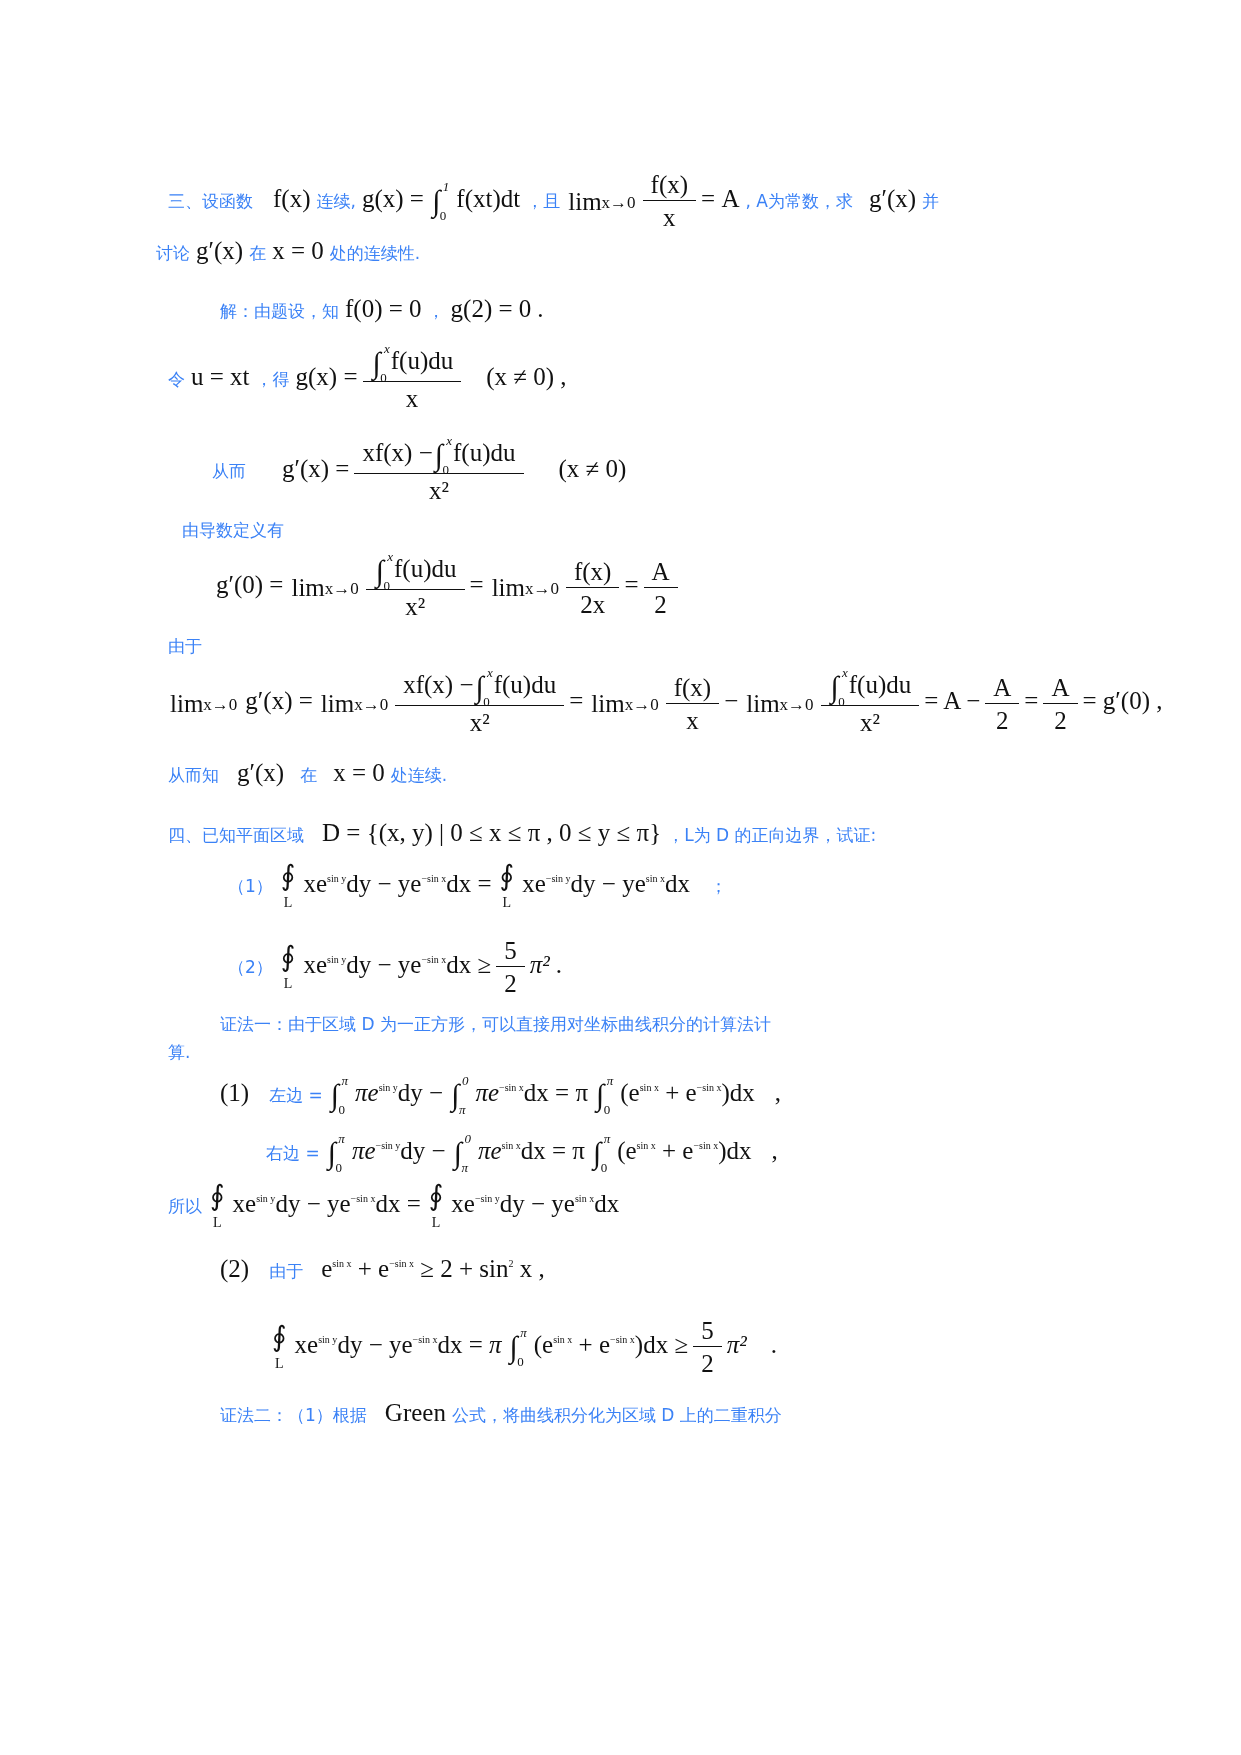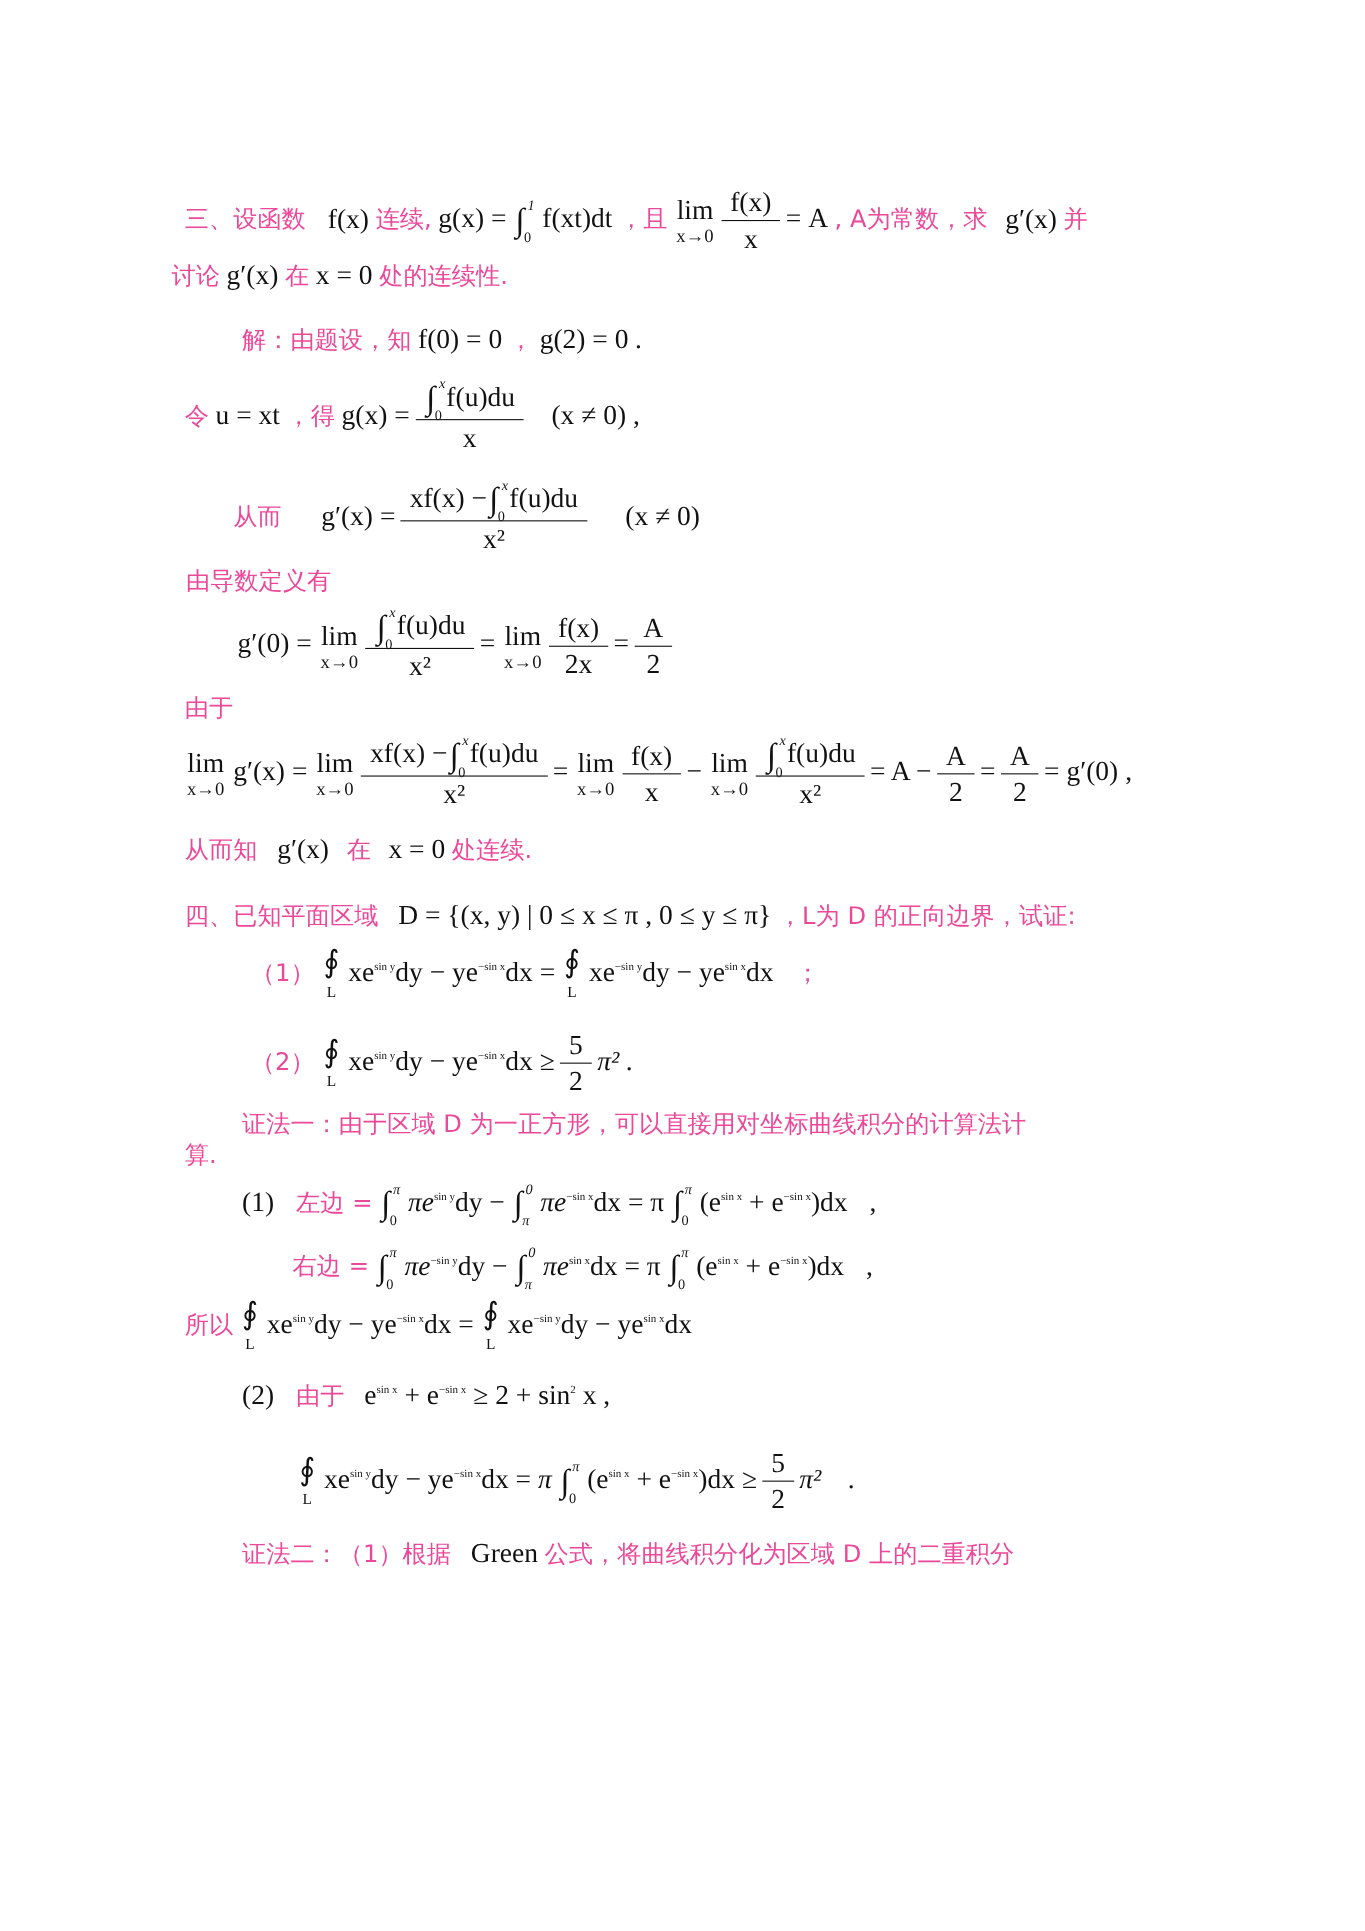--- a/index.html
+++ b/index.html
@@ -1,25 +1,25 @@
 <!DOCTYPE html>
 <html><head>
 <meta charset="utf-8">
 <style>
   html, body { margin: 0; padding: 0; background: #ffffff; }
   body { width: 1241px; height: 1755px; position: relative; overflow: hidden;
          font-family: "Liberation Serif", "DejaVu Serif", serif; color: #111; }
   .line { position: absolute; white-space: nowrap; font-size: 24px; line-height: 1; }
-  .cjk { font-family: "DejaVu Sans", sans-serif; font-size: 22px; color: #ec4899; }
+  .cjk { font-family: "DejaVu Sans", sans-serif; font-size: 17px; color: #3b82f6; }
   .m { font-family: "Liberation Serif", serif; font-size: 25px; }
   .pi { font-style: italic; margin-top: 12px; }
   .frac { display: inline-flex; flex-direction: column; align-items: center; vertical-align: middle; margin: 0 3px; }
   .frac .num { padding: 0 4px 3px; }
   .frac .den { border-top: 1.3px solid #111; padding: 4px 4px 0; width: 100%; text-align: center; }
-  .lim { display: inline-flex; flex-direction: column; align-items: center; vertical-align: middle; margin: 0 2px; }
+  .lim { display: inline-flex; align-items: center; vertical-align: middle; margin: 0 2px; }
   .lim .sub { font-size: 17px; margin-top: 2px; }
   .int { display: inline-block; position: relative; font-size: 30px; vertical-align: middle; margin: 0 10px 0 2px; }
   .int .up { position: absolute; font-size: 13px; top: -6px; right: -9px; font-style: italic; }
   .int .lo { position: absolute; font-size: 13px; bottom: -6px; right: -6px; }
   .oint { display: inline-flex; flex-direction: column; align-items: center; vertical-align: middle; margin: 0 2px; }
   .oint .sym { font-size: 28px; line-height: 1; }
   .oint .sub { font-size: 14px; margin-top: 6px; }
   sup { font-size: 10px; vertical-align: 10px; }
 </style>
 </head>
@@ -78,21 +78,21 @@
 <div class="line" style="left:212px; top:440px;">
   <span class="cjk">从而</span>
   <span class="m" style="margin-left:30px">g′(x) =</span>
   <span class="frac m">
     <span class="num"><span>xf(x) −</span><span class="int">∫<span class="up">x</span><span class="lo">0</span></span><span>f(u)du</span></span>
     <span class="den">x²</span>
   </span>
   <span class="m" style="margin-left:30px">(x ≠ 0)</span>
 </div>
 
-<div class="line" style="left:169px; top:516px;">
+<div class="line" style="left:182px; top:516px;">
   <span class="cjk">由导数定义有</span>
 </div>
 
 <div class="line" style="left:216px; top:556px;">
   <span class="m">g′(0) =</span>
   <span class="lim">
       <span class="m">lim</span>
       <span class="sub">x→0</span>
     </span>
   <span class="frac m">

